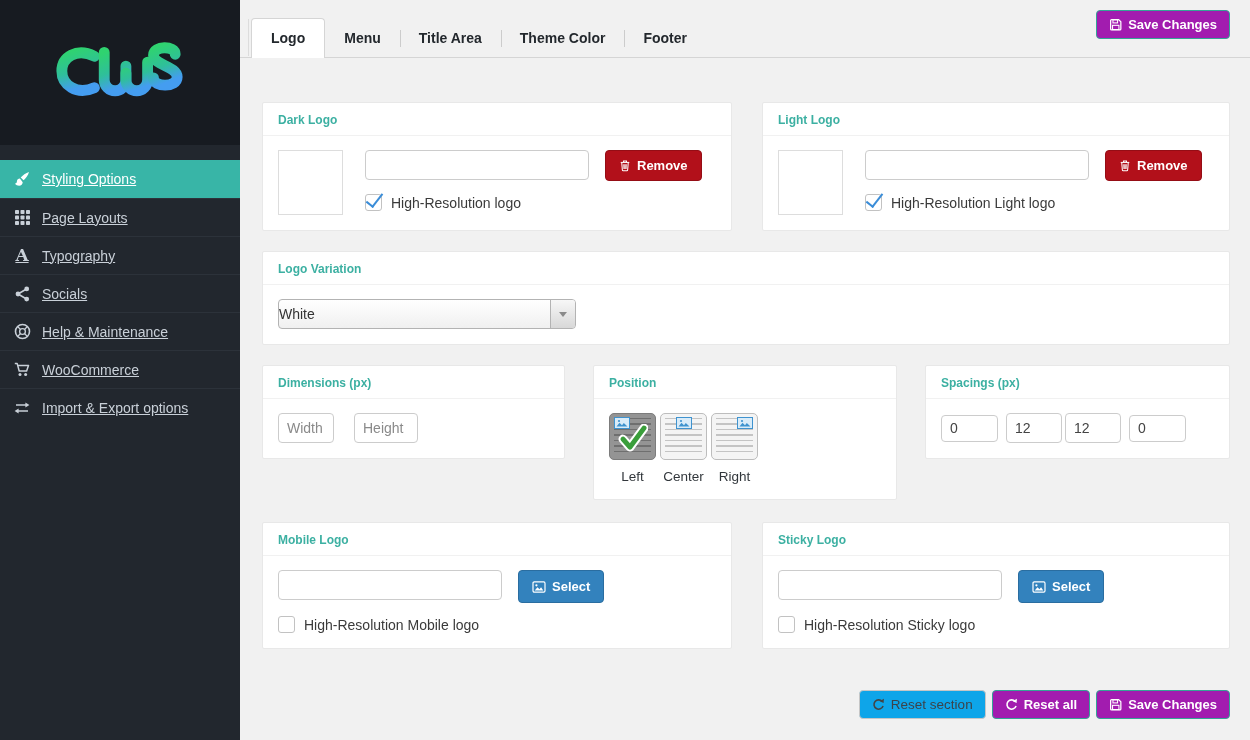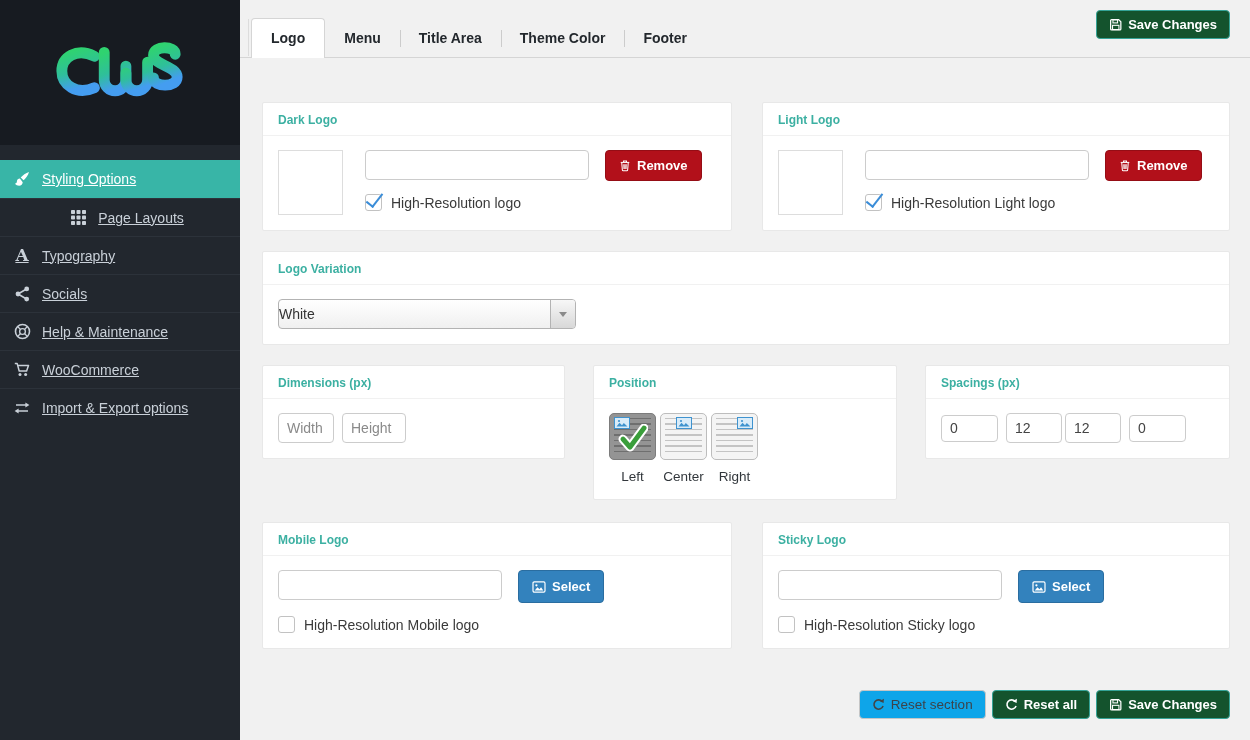--- a/index.html
+++ b/index.html
@@ -9,42 +9,42 @@
 
   
   .sidebar { position:absolute; left:0; top:0; width:240px; height:740px; background:#22272e; }
   .logo-area { height:145px; background:#171b21; display:flex; align-items:center; justify-content:center; }
   .nav { padding-top:15px; }
   .nav-item { display:flex; align-items:center; height:38px; padding-left:12px; color:#c9d0d8;
               font-size:14px; border-top:1px solid #2c323a; cursor:pointer;text-decoration:underline; }
   .nav-item:first-child { border-top:none; }
   .nav-item .ni { width:20px; height:20px; margin-right:10px; display:flex; align-items:center; justify-content:center; flex:none; }
   .nav-item.active { background:#38b5a7; color:#fff; border-top-color:#38b5a7; }
-  .nav-item.active + .nav-item { border-top-color:#2c323a;justify-content:center; }
+  .nav-item.active + .nav-item { border-top-color:#2c323a; }
   .ni svg { display:block; }
   .ni-a { font-family:"DejaVu Serif", serif; font-size:17px; font-weight:bold; color:#c9d0d8; line-height:1; }
 
   
   .main { position:absolute; left:240px; top:0; width:1010px; height:740px; background:#f1f1f1; }
   .topbar { position:relative; height:58px; }
   .tabs { position:absolute; left:0; bottom:0; width:100%; height:40px; border-bottom:1px solid #d5d5d5;
           display:flex; align-items:flex-end; padding-left:11px; }
   .tabs::before { content:""; position:absolute; left:8px; bottom:1px; height:37px; width:1px; background:#dcdcdc; }
   .tab { height:38px; line-height:38px; padding:0 19px; font-size:14px; font-weight:bold; color:#23282d;
          position:relative; cursor:pointer; }
   .tab.active { background:#fff; border:1px solid #d5d5d5; border-bottom:none; border-radius:4px 4px 0 0;
                 margin-bottom:-1px; height:40px; line-height:39px; z-index:2; }
   .tab.sep::before { content:""; position:absolute; left:0; top:11px; height:17px; width:1px; background:#ccc; }
   .save-top { position:absolute; top:10px; right:20px; }
 
   
   .btn { display:inline-flex; align-items:center; gap:6px; border-radius:4px; font-size:13px; font-weight:bold;
          padding:6px 12px; border:1px solid transparent; cursor:pointer; font-family:inherit; line-height:15px; }
   .btn svg { display:block; }
-  .btn-teal  { background:#14532d; border-color:#34a396; color:#fff; }
+  .btn-teal  { background:#a21caf; border-color:#34a396; color:#fff; }
   .btn-red   { background:#b2101a; border-color:#950d15; color:#fff; padding:7px 13px; }
   .btn-blue  { background:#3382bd; border-color:#2a6da0; color:#fff; padding:8px 13px; }
   .btn-light { background:#0ea5e9; border-color:#c6c6c6; color:#3c434a; font-weight:normal; font-size:13.5px; }
 
   
   .content { padding:44px 20px 0 22px; }
   .grid2 { display:grid; grid-template-columns:470px 468px; column-gap:30px; }
   .panel { background:#fff; border:1px solid #e8e8e8; border-radius:2px; }
   .panel-h { padding:10px 15px 8px; font-size:12px; font-weight:bold; color:#3cb0a2; border-bottom:1px solid #f1f1f1; }
   .panel-b { padding:14px 15px 15px; }
@@ -68,21 +68,21 @@
   .p-dim { width:303px; } .p-pos { width:304px; } .p-spc { width:305px; }
 
   .select { position:relative; width:298px; height:30px; border:1px solid #b3b3b3; border-radius:4px;
             background:linear-gradient(#fff,#f0f0f0); display:flex; align-items:center; padding:0 32px 0 0;
             font-size:14px; color:#333; cursor:pointer; }
   .select .arrow { position:absolute; right:0; top:0; width:25px; height:28px; border-left:1px solid #b3b3b3;
             background:linear-gradient(#f7f7f7,#d8d8d8); border-radius:0 3px 3px 0;
             display:flex; align-items:center; justify-content:center; }
   .select .arrow i { width:0; height:0; border:4px solid transparent; border-top:5px solid #8a8a8a; margin-top:5px; }
 
-  .dim-row { display:flex; gap:8px; }
+  .dim-row { display:flex; gap:20px; }
   .w-input { width:56px; } .h-input { width:64px; }
 
   .thumbs { display:flex; gap:4px; }
   .thumb { width:47px; height:47px; padding:4px; border:1px solid #bdbdbd; border-radius:5px; background:#f4f4f4;
            position:relative; cursor:pointer; }
   .thumb .pat { width:100%; height:100%; position:relative;
            background:repeating-linear-gradient(to bottom,#c4c4c4 0 1.5px,transparent 1.5px 5.5px); }
   .thumb.sel { background:#949494; border-color:#7c7c7c; }
   .thumb.sel .pat { background:repeating-linear-gradient(to bottom,#6f6f6f 0 1.5px,transparent 1.5px 5.5px); }
   .mini { position:absolute; top:-1px; }

